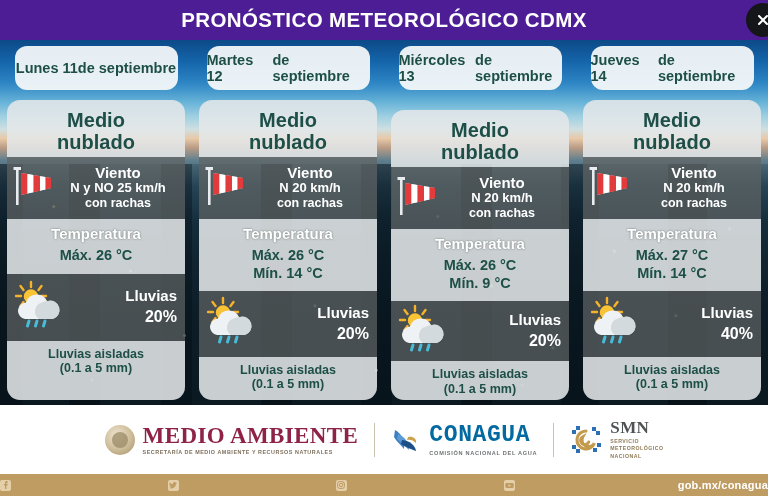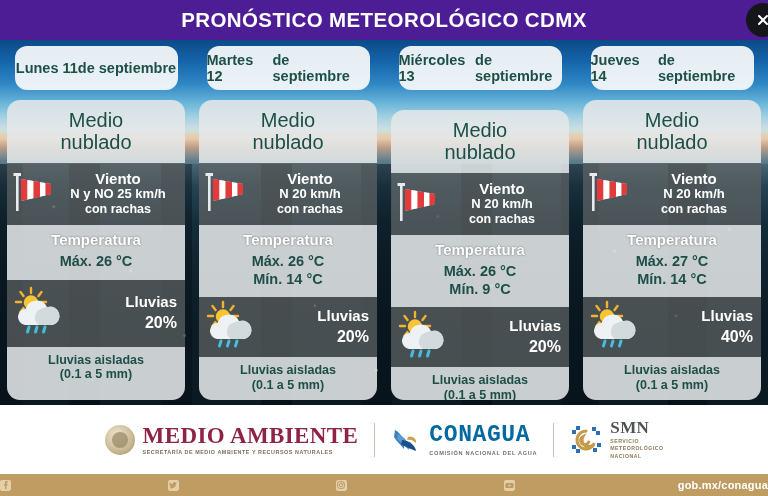--- a/index.html
+++ b/index.html
@@ -119,22 +119,22 @@
     border-radius: 13px;
     overflow: hidden;
     display: flex; flex-direction: column;
   }
   .card.offset { margin-top: 10px; }
 
   .band-sky {
     background: rgba(228,231,232,.88);
     color: #1d4f48;
     text-align: center;
-    padding: 9px 4px 10px;
-    font-size: 20px; font-weight: normal; line-height: 1.1;
+    padding: 9px 4px 4px;
+    font-size: 20px; font-weight: bold; line-height: 1.1;
   }
   .band-wind {
     background: rgba(95,100,100,.72);
     color: #ffffff;
     padding: 7px 6px 8px 4px;
     display: flex; align-items: flex-start;
   }
   .windsock { flex: 0 0 46px; padding-top: 1px; }
   .wind-txt { flex: 1; text-align: center; line-height: 1.14; }
   .wind-label { font-size: 15px; font-weight: bold; }

